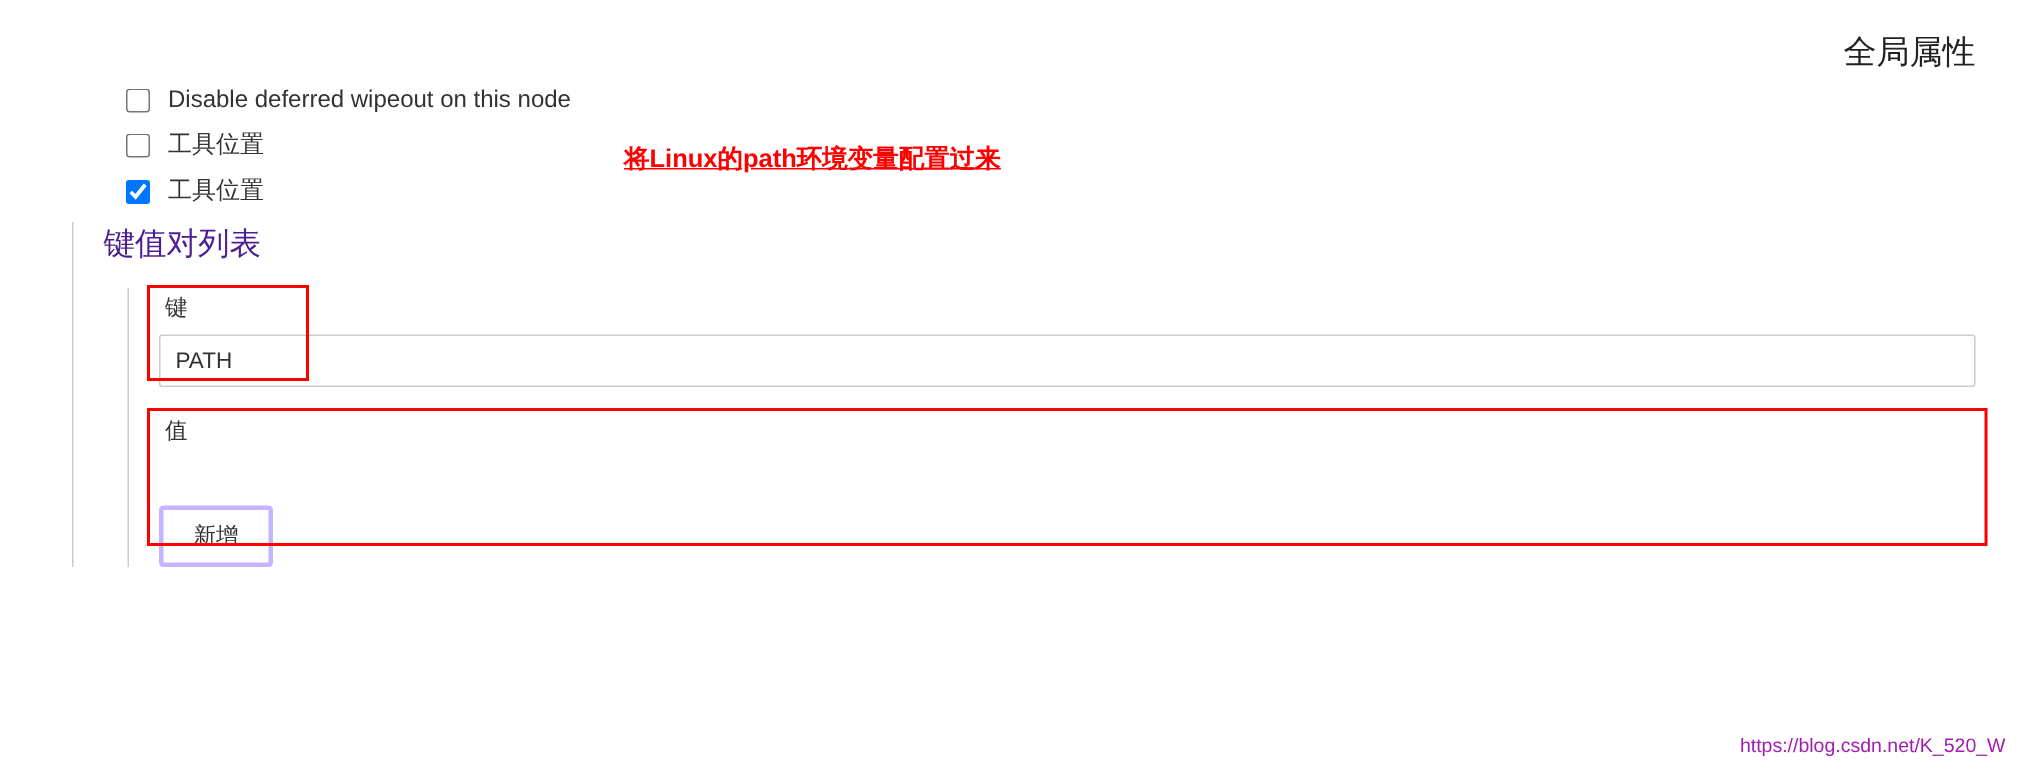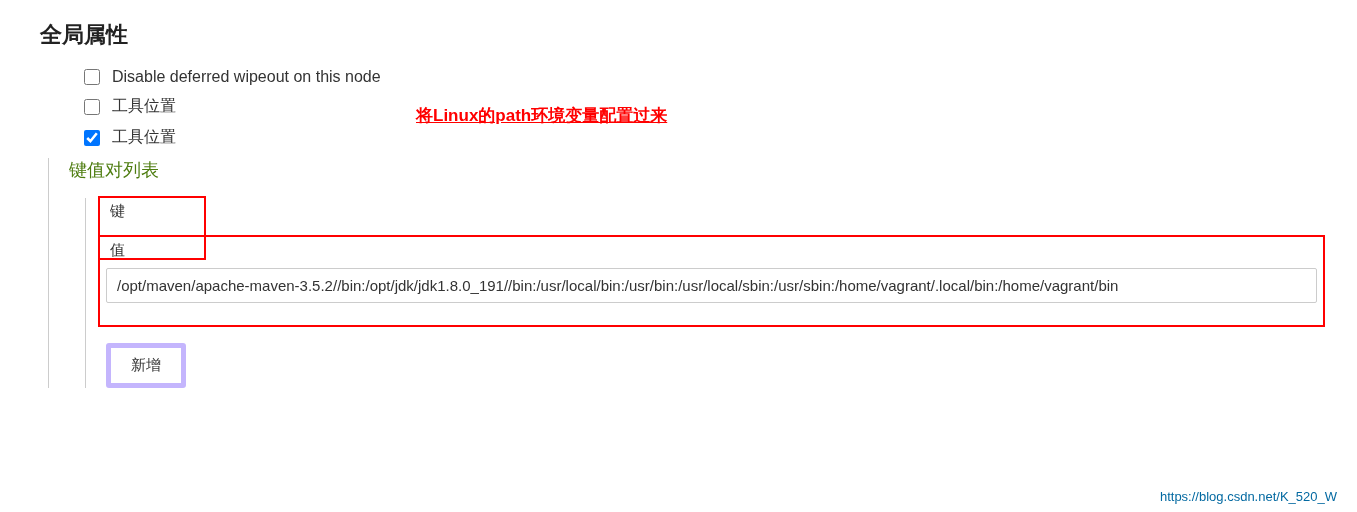--- a/index.html
+++ b/index.html
@@ -8,23 +8,24 @@
       padding: 0;
     }
     body {
       font-family: -apple-system, BlinkMacSystemFont, "Segoe UI", "PingFang SC", "Microsoft YaHei", sans-serif;
       background: #fff;
       padding: 20px 40px;
       color: #333;
     }
     .section-title {
       font-size: 22px;
-      font-weight: bold;
+      font-weight: normal;
       color: #222;
-      margin-bottom: 18px;
+      margin-bottom: 8px;
+      text-align: right;
     }
     .checkbox-row {
       display: flex;
       align-items: center;
       margin-bottom: 10px;
       gap: 12px;
       padding-left: 44px;
     }
     .checkbox-row input[type="checkbox"] {
       width: 16px;
@@ -47,22 +48,22 @@
       display: flex;
       align-items: flex-end;
     }
     .indent-section {
       border-left: 1px solid #ccc;
       margin-left: 8px;
       padding-left: 20px;
       margin-top: 8px;
     }
     .sub-label {
-      font-size: 18px;
-      color: #4d7c0f;
+      font-size: 21px;
+      color: #4c1d95;
       margin-bottom: 16px;
     }
     .nested-indent {
       border-left: 1px solid #ccc;
       margin-left: 16px;
       padding-left: 20px;
       padding-top: 4px;
     }
     .field-group {
       margin-bottom: 20px;
@@ -99,30 +100,30 @@
       left: -8px;
       right: -8px;
       height: 92px;
       pointer-events: none;
     }
     .add-button {
       margin-top: 20px;
       padding: 8px 20px;
       font-size: 15px;
       background: #fff;
-      border: 5px solid #c4b5fd;
+      border: 3px solid #c4b5fd;
       border-radius: 3px;
       cursor: pointer;
       color: #333;
     }
     .watermark {
       position: fixed;
       bottom: 8px;
       right: 20px;
-      color: #0369a1;
+      color: #a21caf;
       font-size: 13px;
       pointer-events: none;
     }
   </style>
 </head>
 <body>
 
 <h2 class="section-title">全局属性</h2>
 
 <div class="checkbox-row">
@@ -144,25 +145,25 @@
 </div>
 
 <div class="indent-section">
   <div class="sub-label">键值对列表</div>
 
   <div class="nested-indent">
 
     <div class="field-group">
       <div class="highlight-box-1"></div>
       <div class="field-label">键</div>
+      <input type="text" class="text-input" value="PATH" style="">
     </div>
 
     <div class="field-group">
       <div class="highlight-box-2"></div>
       <div class="field-label">值</div>
-      <input type="text" class="text-input" value="/opt/maven/apache-maven-3.5.2//bin:/opt/jdk/jdk1.8.0_191//bin:/usr/local/bin:/usr/bin:/usr/local/sbin:/usr/sbin:/home/vagrant/.local/bin:/home/vagrant/bin" style="">
     </div>
 
     <button class="add-button">新增</button>
   </div>
 </div>
 
 <div class="watermark">https://blog.csdn.net/K_520_W</div>
 
 </body></html>

